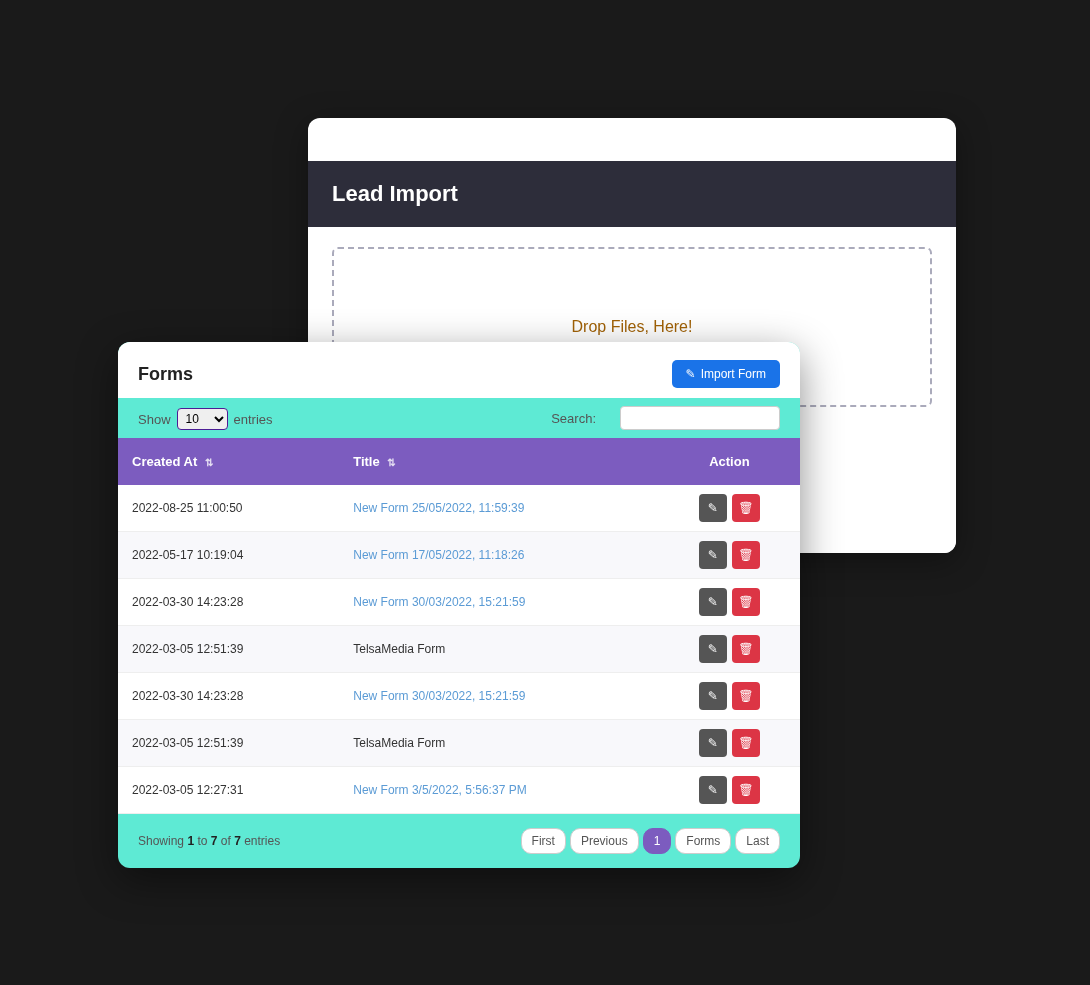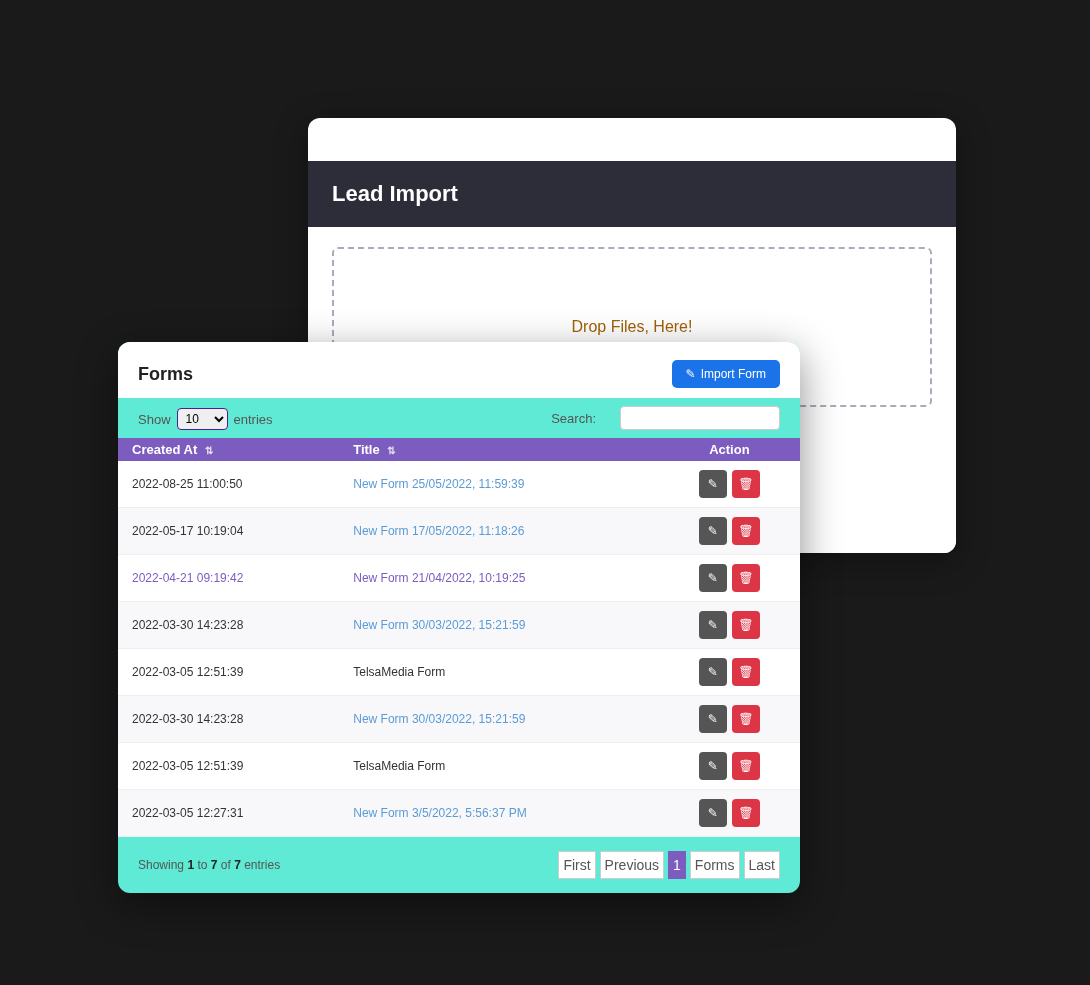--- a/index.html
+++ b/index.html
@@ -151,21 +151,21 @@
     
     .forms-table {
       width: 100%;
       border-collapse: collapse;
     }
     .forms-table thead tr {
       background: #7c5cbf;
       color: #fff;
     }
     .forms-table thead th {
-      padding: 4px 14px;
+      padding: 16px 14px;
       text-align: left;
       font-size: 13px;
       font-weight: 600;
     }
     .forms-table thead th.action-col {
       text-align: center;
     }
     .sort-icon {
       display: inline-block;
       margin-left: 4px;
@@ -240,23 +240,23 @@
       color: #222;
     }
     .pagination {
       display: flex;
       gap: 4px;
     }
     .page-btn {
       border: 1px solid #ccc;
       background: #fff;
       color: #555;
-      border-radius: 0;
-      padding: 5px 4px;
-      font-size: 14px;
+      border-radius: 10px;
+      padding: 5px 10px;
+      font-size: 12px;
       cursor: pointer;
     }
     .page-btn.active {
       background: #7c5cbf;
       color: #fff;
       border-color: #7c5cbf;
     }
 
     
     .highlight-row td {
@@ -341,30 +341,20 @@
         <tr>
           <td>2022-05-17 10:19:04</td>
           <td class="title-cell">New Form 17/05/2022, 11:18:26</td>
           <td class="action-cell">
             <div class="action-btns">
               <button class="btn-edit">✎</button>
               <button class="btn-delete">🗑</button>
             </div>
           </td>
         </tr>
-        <tr class="highlight-row">
-          <td style="color: rgb(124, 92, 191);">2022-04-21 09:19:42</td>
-          <td class="title-cell" style="color: rgb(124, 92, 191);">New Form 21/04/2022, 10:19:25</td>
-          <td class="action-cell">
-            <div class="action-btns">
-              <button class="btn-edit">✎</button>
-              <button class="btn-delete">🗑</button>
-            </div>
-          </td>
-        </tr>
         <tr>
           <td>2022-03-30 14:23:28</td>
           <td class="title-cell">New Form 30/03/2022, 15:21:59</td>
           <td class="action-cell">
             <div class="action-btns">
               <button class="btn-edit">✎</button>
               <button class="btn-delete">🗑</button>
             </div>
           </td>
         </tr>

